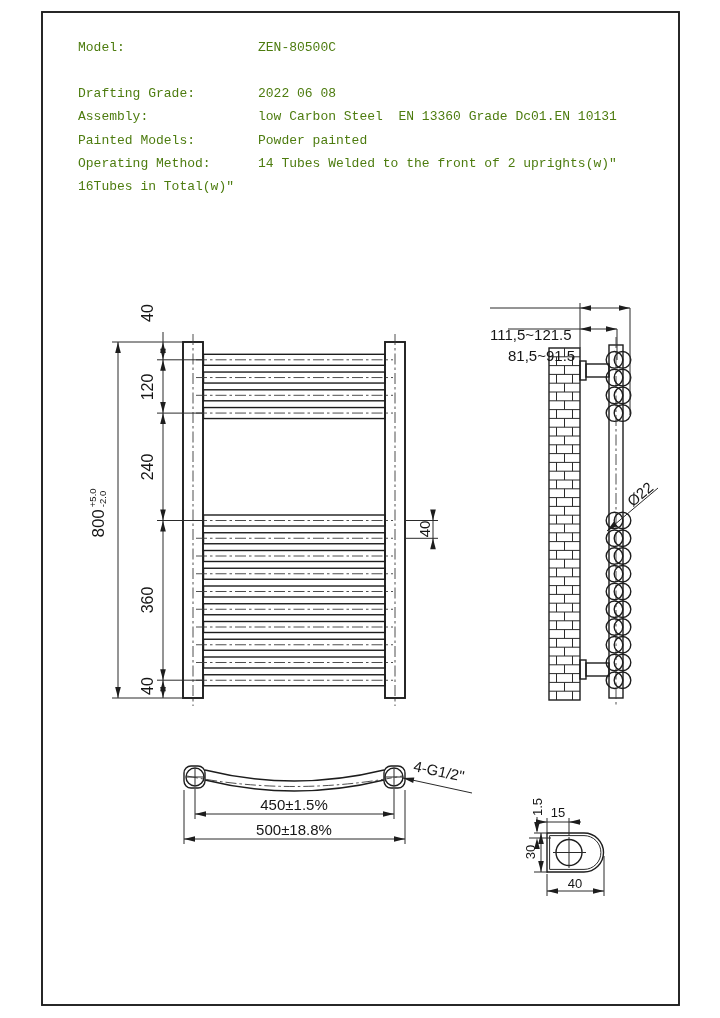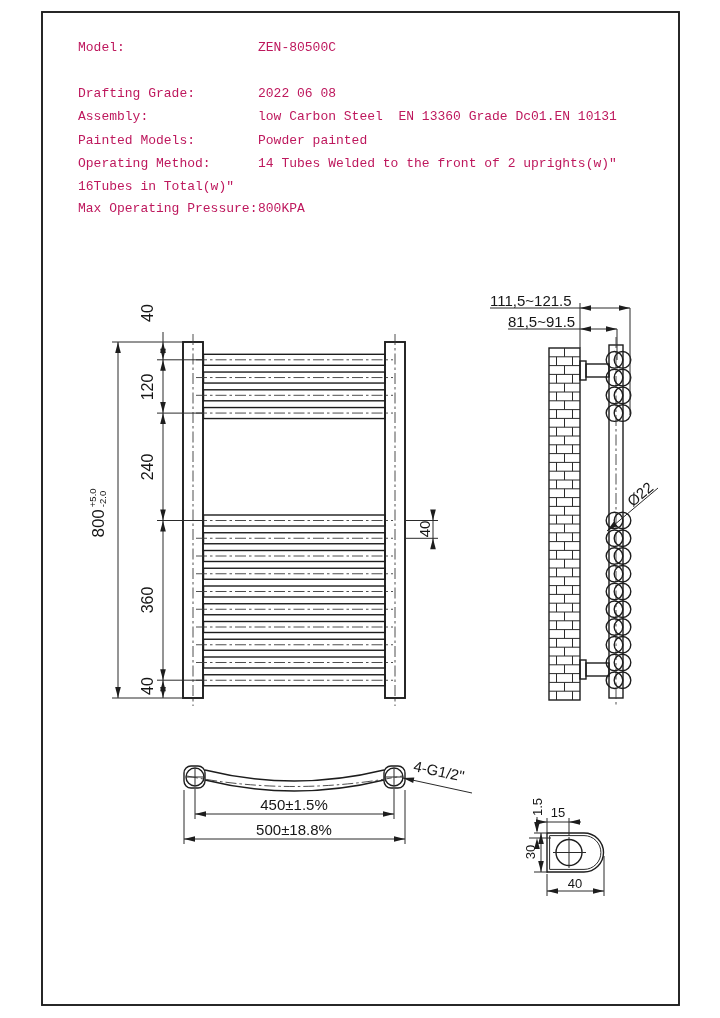--- a/index.html
+++ b/index.html
@@ -6,25 +6,25 @@
   .page{position:relative;width:720px;height:1018px;background:#ffffff;overflow:hidden;
         font-family:"Liberation Sans",sans-serif;color:#1d1d1d;}
   svg{position:absolute;left:0;top:0;}
   .thin{stroke:#2a2a2a;stroke-width:1;fill:none;}
   .med{stroke:#1d1d1d;stroke-width:1.4;fill:none;}
   .thick{stroke:#1d1d1d;stroke-width:1.9;fill:none;}
   .cl{stroke:#3a3a3a;stroke-width:0.9;fill:none;stroke-dasharray:11 3 2.5 3;}
   .arr{fill:#1d1d1d;stroke:none;}
   .spec-row{position:absolute;left:78px;white-space:pre;
             font-family:"Liberation Mono","DejaVu Sans Mono",monospace;
-            font-size:13px;color:#be185d;}
+            font-size:13px;color:#4d7c0f;}
   .spec-label{display:inline-block;min-width:180px;}
   .dim{position:absolute;font-size:15px;white-space:nowrap;color:#161616;
        transform:translate(-50%,-50%);}
-  .dim.anchored{transform:none;}
+  .dim.anchored{transform:none;margin-top:34px;}
   .dim.rot{transform:translate(-50%,-50%) rotate(-90deg);}
   .dim.seg{font-size:16px;}
   .dim.small{font-size:13px;}
   .dim-800{display:inline-flex;align-items:center;font-size:17px;}
   .tol{display:inline-flex;flex-direction:column;font-size:9.5px;line-height:1.05;
        margin-left:2px;transform:translateY(-1px);}
 </style>
 </head>
 <body>
 
@@ -312,21 +312,20 @@
         <polygon points="0,0 -11,2.8 -11,-2.8" transform="translate(604,891) rotate(0)" class="arr"></polygon>
       </g>
   </svg>
 
   <div class="spec-row" style="top:40px"><span class="spec-label">Model:</span><span>ZEN-80500C</span></div>
   <div class="spec-row" style="top:86px"><span class="spec-label">Drafting Grade:</span><span>2022 06 08</span></div>
   <div class="spec-row" style="top:109px"><span class="spec-label">Assembly:</span><span>low Carbon Steel  EN 13360 Grade Dc01.EN 10131</span></div>
   <div class="spec-row" style="top:133px"><span class="spec-label">Painted Models:</span><span>Powder painted</span></div>
   <div class="spec-row" style="top:156px"><span class="spec-label">Operating Method:</span><span>14 Tubes Welded to the front of 2 uprights(w)"</span></div>
   <div class="spec-row" style="top:179px"><span class="spec-label">16Tubes in Total(w)"</span><span></span></div>
-  <div class="spec-row" style="top:201px"><span class="spec-label">Max Operating Pressure:</span><span>800KPA</span></div>
 
   <div class="dim rot seg" style="left:148px;top:313px">40</div>
   <div class="dim rot seg" style="left:148px;top:387px">120</div>
   <div class="dim rot seg" style="left:148px;top:467px">240</div>
   <div class="dim rot seg" style="left:148px;top:600px">360</div>
   <div class="dim rot seg" style="left:148px;top:686px">40</div>
   <div class="dim rot" style="left:99px;top:513px">
     <span class="dim-800">
         <span>800</span>
         <span class="tol">

